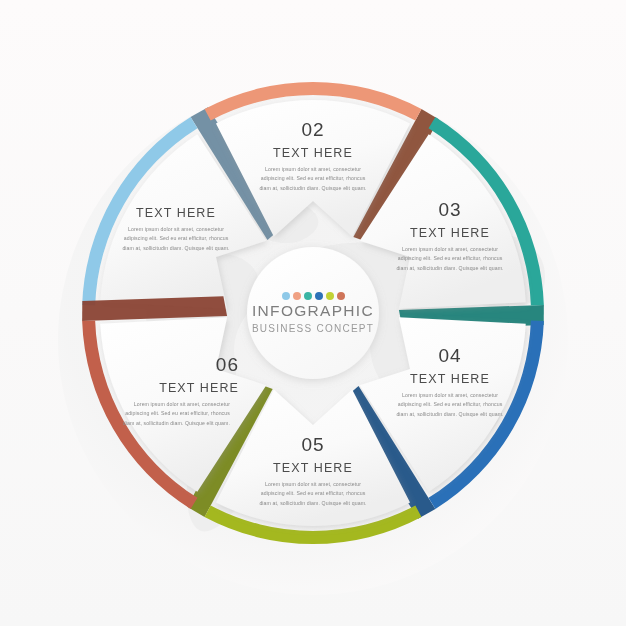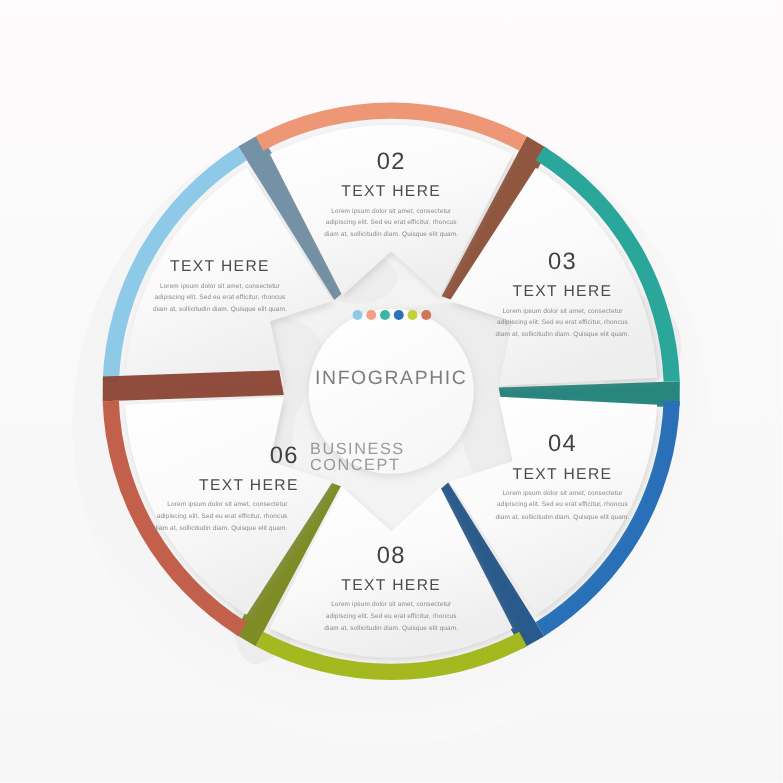--- a/index.html
+++ b/index.html
@@ -40,33 +40,33 @@
     color:#8a8a8a;
     margin-top:4px;
     letter-spacing:.1px;
     padding:0 9px;
   }
   
   #hub{
     position:absolute;
     left:248px;top:248px;width:130px;height:130px;
     display:flex;flex-direction:column;
-    align-items:center;justify-content:space-between;
+    align-items:center;justify-content:center;
     pointer-events:none;
   }
   #dots{display:flex;gap:3px;margin-bottom:3px;}
   #dots span{width:8px;height:8px;border-radius:50%;display:block;}
   #hub .brand{
     font-size:15.5px;
     letter-spacing:1.3px;
     color:#7d7d7d;
     line-height:1;
   }
   #hub .sub{
-    font-size:13px;
+    font-size:10px;
     letter-spacing:1.25px;
     color:#9a9a9a;
     margin-top:5px;
     line-height:1;
   }
 </style>
 </head>
 <body>
 
 <div id="stage">
@@ -208,21 +208,21 @@
     <div class="seg-body">Lorem ipsum dolor sit amet, consectetur adipiscing elit. Sed eu erat efficitur, rhoncus diam at, sollicitudin diam. Quisque elit quam.</div>
   </div>
 
   <div class="seg-text" style="left:387px;top:346px;">
     <div class="seg-num">04</div>
     <div class="seg-title">TEXT HERE</div>
     <div class="seg-body">Lorem ipsum dolor sit amet, consectetur adipiscing elit. Sed eu erat efficitur, rhoncus diam at, sollicitudin diam. Quisque elit quam.</div>
   </div>
 
   <div class="seg-text" style="left:250px;top:435px;">
-    <div class="seg-num">08</div>
+    <div class="seg-num">05</div>
     <div class="seg-title">TEXT HERE</div>
     <div class="seg-body">Lorem ipsum dolor sit amet, consectetur adipiscing elit. Sed eu erat efficitur, rhoncus diam at, sollicitudin diam. Quisque elit quam.</div>
   </div>
 
   <div class="seg-text" style="left:113px;top:355px;text-align:right;">
     <div class="seg-num">06</div>
     <div class="seg-title">TEXT HERE</div>
     <div class="seg-body">Lorem ipsum dolor sit amet, consectetur adipiscing elit. Sed eu erat efficitur, rhoncus diam at, sollicitudin diam. Quisque elit quam.</div>
   </div>
 

